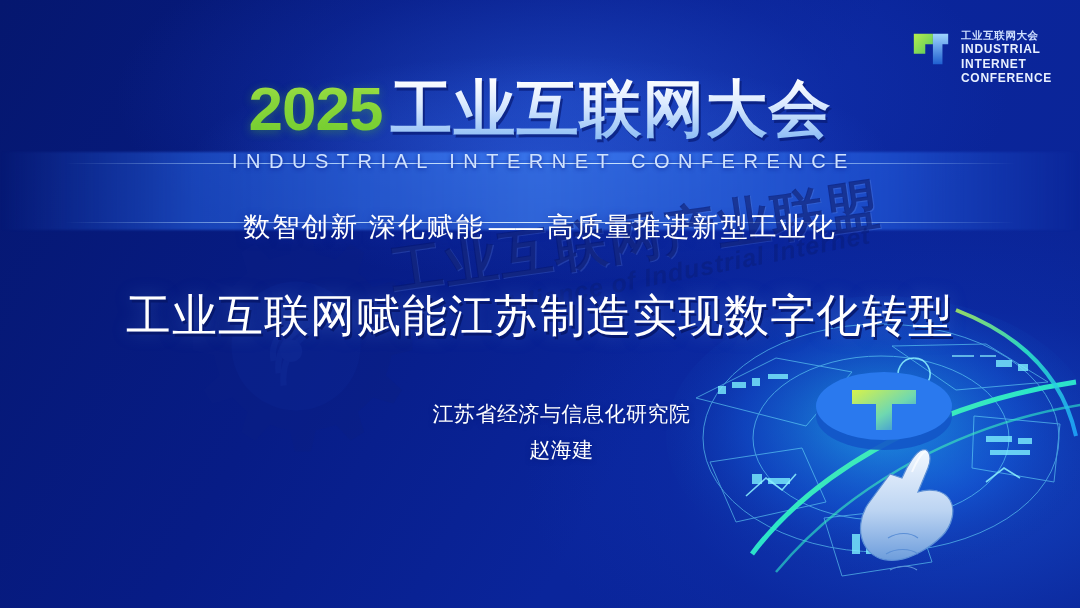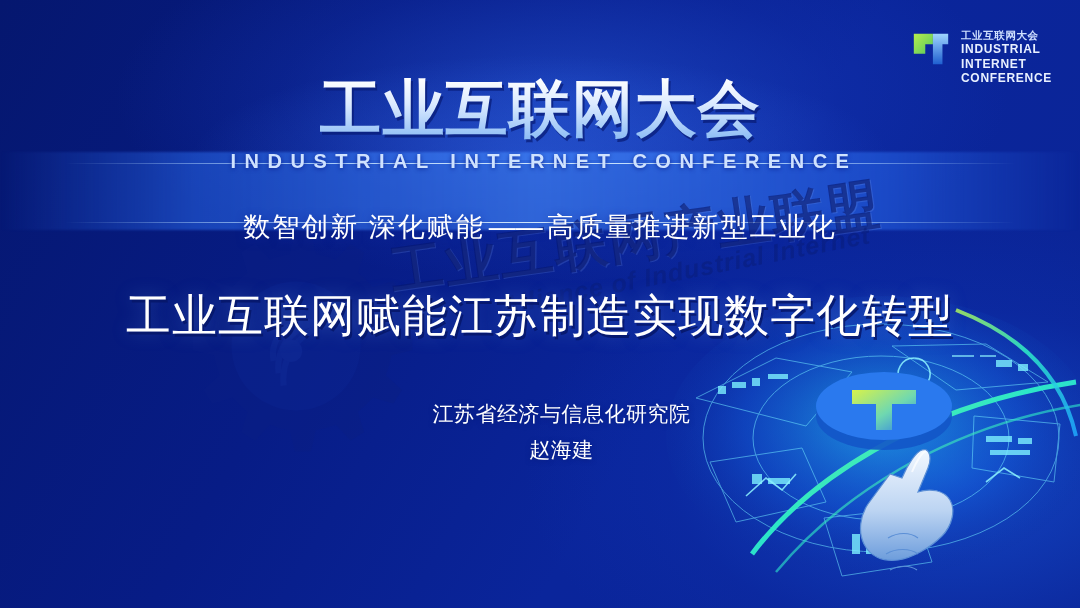--- a/index.html
+++ b/index.html
@@ -76,21 +76,21 @@
     -webkit-background-clip:text;background-clip:text;-webkit-text-fill-color:transparent;
     text-shadow:0 2px 10px rgba(90,200,40,.35);
   }
   .mast-cn{
     font-size:62px;font-weight:bold;letter-spacing:1px;
     background:linear-gradient(180deg,#ffffff 0%,#dbeaff 42%,#8bbcf5 100%);
     -webkit-background-clip:text;background-clip:text;-webkit-text-fill-color:transparent;
     filter:drop-shadow(2px 3px 0 rgba(8,28,120,.75));
   }
   .mast-en{
-    margin-top:10px;font-size:20px;font-weight:bold;letter-spacing:8.5px;
+    margin-top:10px;font-size:20px;font-weight:normal;letter-spacing:8.5px;
     color:#cfe2ff;text-shadow:0 1px 4px rgba(10,30,140,.8);padding-left:8px;
   }
   .mast-sub{
     margin-top:36px;font-size:27px;font-weight:500;letter-spacing:2px;color:#ffffff;
     text-shadow:0 2px 8px rgba(10,35,150,.85);
   }
   .mast-sub .dash{letter-spacing:0;padding:0 4px;}
 
   
   .main-title{
@@ -235,20 +235,21 @@
     <div class="txt">
       <div class="cn">工业互联网大会</div>
       <div class="en">INDUSTRIAL</div>
       <div class="en">INTERNET</div>
       <div class="en">CONFERENCE</div>
     </div>
   </div>
 
   <div class="masthead">
     <div class="mast-row">
+      <span class="mast-year">2025</span>
       <span class="mast-cn">工业互联网大会</span>
     </div>
     <div class="mast-en">INDUSTRIAL INTERNET CONFERENCE</div>
     <div class="mast-sub">
       <span>数智创新  深化赋能</span><span class="dash">——</span><span>高质量推进新型工业化</span>
     </div>
   </div>
 
   <div class="main-title">工业互联网赋能江苏制造实现数字化转型</div>
 

